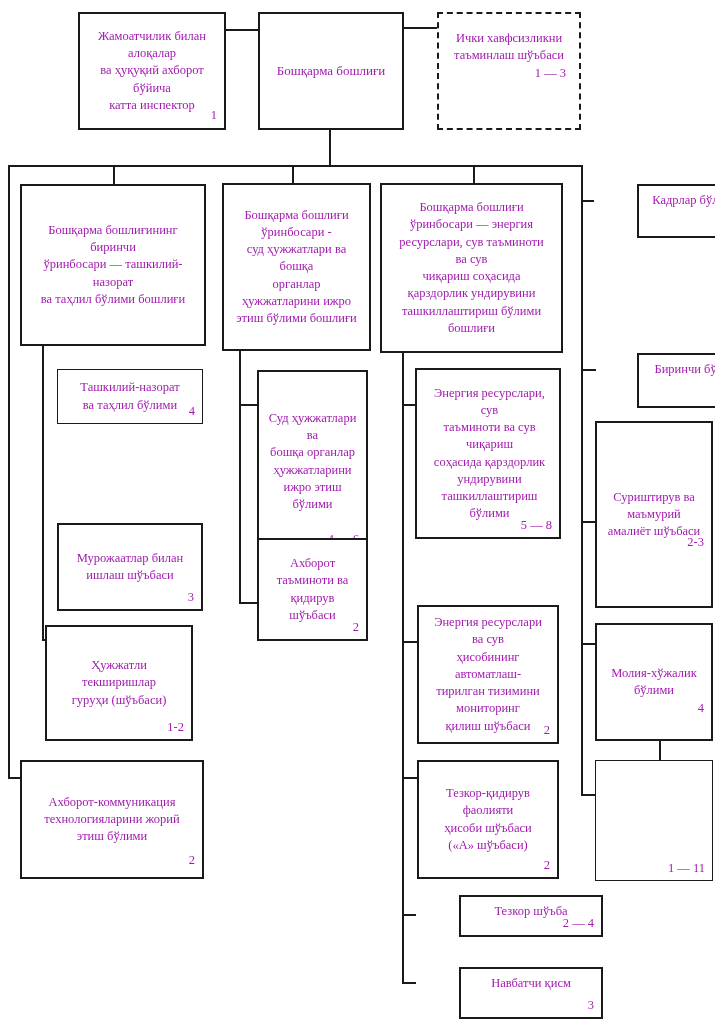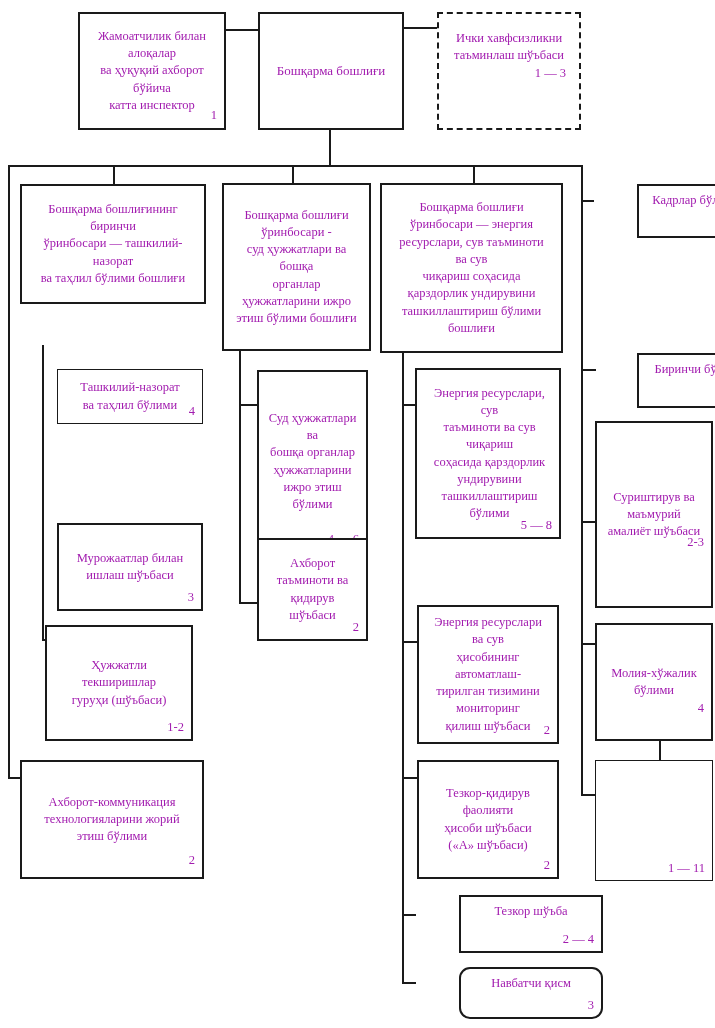--- a/index.html
+++ b/index.html
@@ -20,21 +20,21 @@
   .txt{white-space:pre-line;display:block;width:100%;}
   .cnt{position:absolute;right:7px;bottom:3px;}
   .cnt-inflow{display:block;width:100%;text-align:right;padding-right:10px;box-sizing:border-box;}
   .line{position:absolute;background:#1a1a1a;}
   
   #box-inspector{left:78px;top:12px;width:148px;height:118px;}
   #box-inspector .cnt{bottom:4px;}
   #box-head{left:258px;top:12px;width:146px;height:118px;font-size:13px;}
   #box-security{left:437px;top:12px;width:144px;height:118px;justify-content:flex-start;padding-top:16px;}
   
-  #box-first-deputy{left:20px;top:184px;width:186px;height:120px;}
+  #box-first-deputy{left:20px;top:184px;width:186px;height:162px;}
   #box-deputy-court{left:222px;top:183px;width:149px;height:168px;}
   #box-deputy-energy{left:380px;top:183px;width:183px;height:170px;}
   
   #box-hr{left:593px;top:184px;width:118px;height:54px;}
   #box-first-div{left:593px;top:353px;width:118px;height:55px;}
   #box-inquiry{left:595px;top:421px;width:118px;height:187px;}
   #box-inquiry .cnt{bottom:55px;}
   #box-finance{left:595px;top:623px;width:118px;height:118px;}
   #box-finance .cnt{bottom:22px;}
   #box-deposit{left:595px;top:760px;width:118px;height:121px;border-width:1px;}
@@ -44,22 +44,22 @@
   #box-doc-checks{left:45px;top:625px;width:148px;height:116px;}
   #box-ict{left:20px;top:760px;width:184px;height:119px;}
   #box-ict .cnt{bottom:8px;}
   
   #box-court-docs{left:257px;top:370px;width:111px;height:183px;}
   #box-info-search{left:257px;top:538px;width:111px;height:103px;}
   
   #box-energy-dept{left:415px;top:368px;width:146px;height:171px;padding-left:6px;}
   #box-monitoring{left:417px;top:605px;width:142px;height:139px;}
   #box-operative-acc{left:417px;top:760px;width:142px;height:119px;}
-  #box-operative{left:415px;top:895px;width:144px;height:58px;}
-  #box-duty{left:415px;top:967px;width:144px;height:52px;border-radius:11px;}
+  #box-operative{left:415px;top:895px;width:144px;height:42px;}
+  #box-duty{left:415px;top:967px;width:144px;height:52px;}
 </style>
 </head>
 <body>
 
 <div id="canvas">
 
   <div class="line" style="left:226px;top:29px;width:32px;height:2px;"></div>
   <div class="line" style="left:404px;top:27px;width:33px;height:2px;"></div>
   <div class="line" style="left:329px;top:130px;width:2px;height:36px;"></div>
   <div class="line" style="left:8px;top:165px;width:575px;height:2px;"></div>

